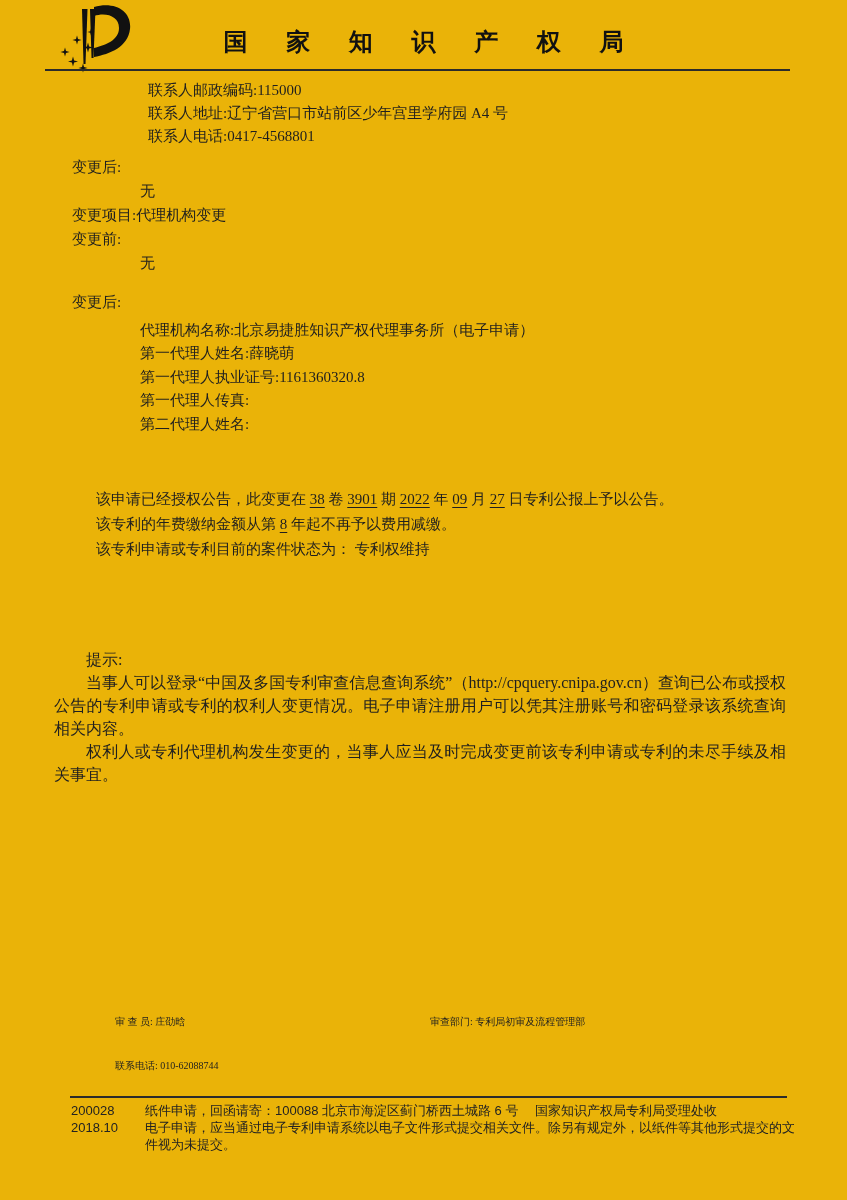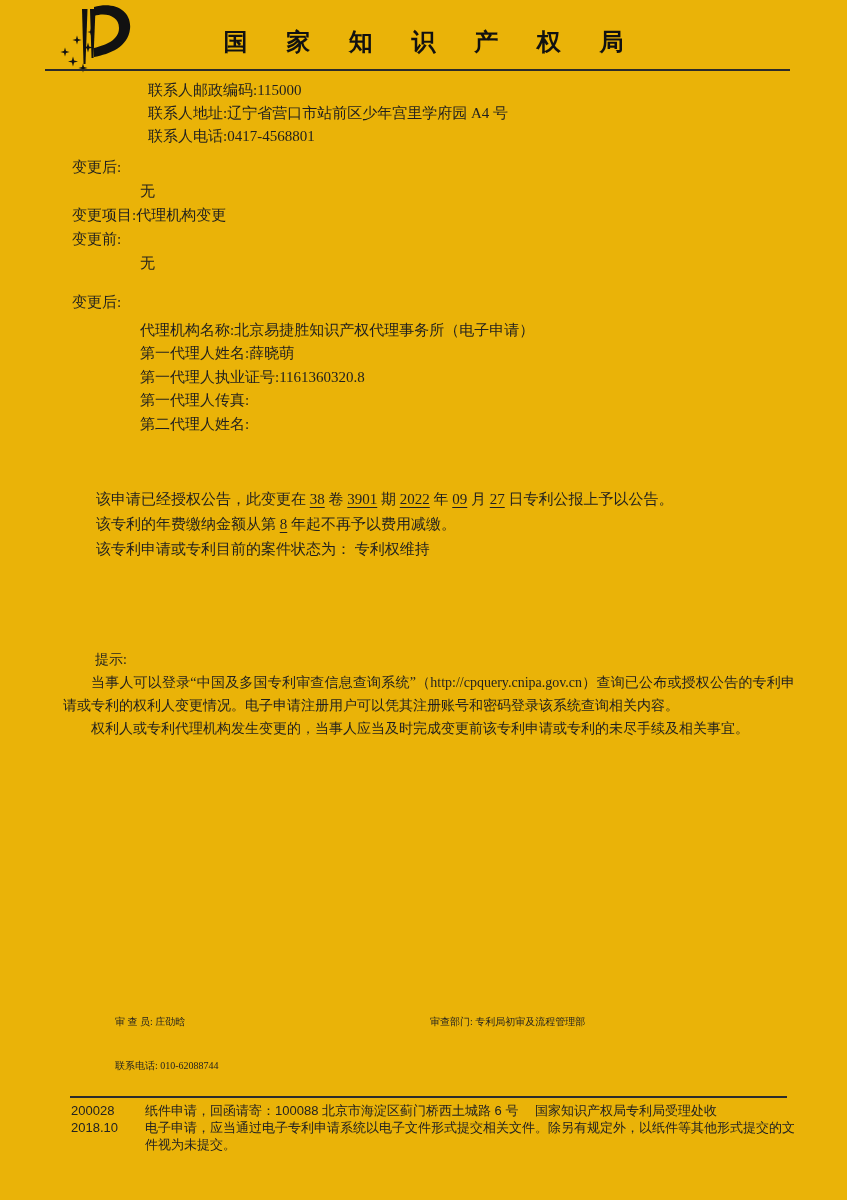--- a/index.html
+++ b/index.html
@@ -57,24 +57,24 @@
   .change-block-2 { position: absolute; left: 72px; top: 291px; }
   .change-block-2 .tline { line-height: 23.5px; }
   .change-block-2 .hdr { margin-bottom: 4px; }
 
   .announcement-block { position: absolute; left: 72px; top: 487px; margin-left: 24px; }
   .announcement-block .tline { line-height: 25px; }
   .useg { text-decoration: underline; text-underline-offset: 3px; }
 
   .notice-block {
     position: absolute;
-    left: 63px;
+    left: 54px;
     top: 648px;
     width: 732px;
-    font-size: 14px;
+    font-size: 16px;
     line-height: 23px;
   }
   .notice-block .notice-label { padding-left: 32px; }
   .notice-block p { margin: 0; text-indent: 2em; text-align: justify; }
 
   .examiner-block { position: absolute; left: 0; top: 1015px; width: 847px; font-size: 10px; }
   .examiner-row { position: relative; height: 22px; }
   .examiner-cell-left { position: absolute; left: 115px; white-space: nowrap; }
   .examiner-cell-right { position: absolute; left: 430px; white-space: nowrap; }
   .phone-row { position: absolute; left: 115px; top: 44px; white-space: nowrap; }

